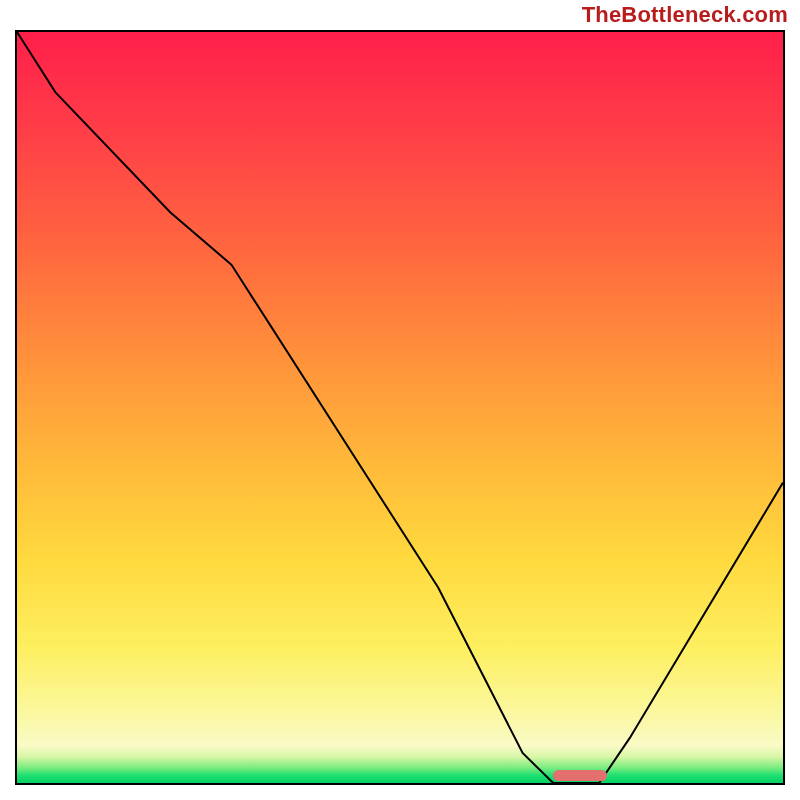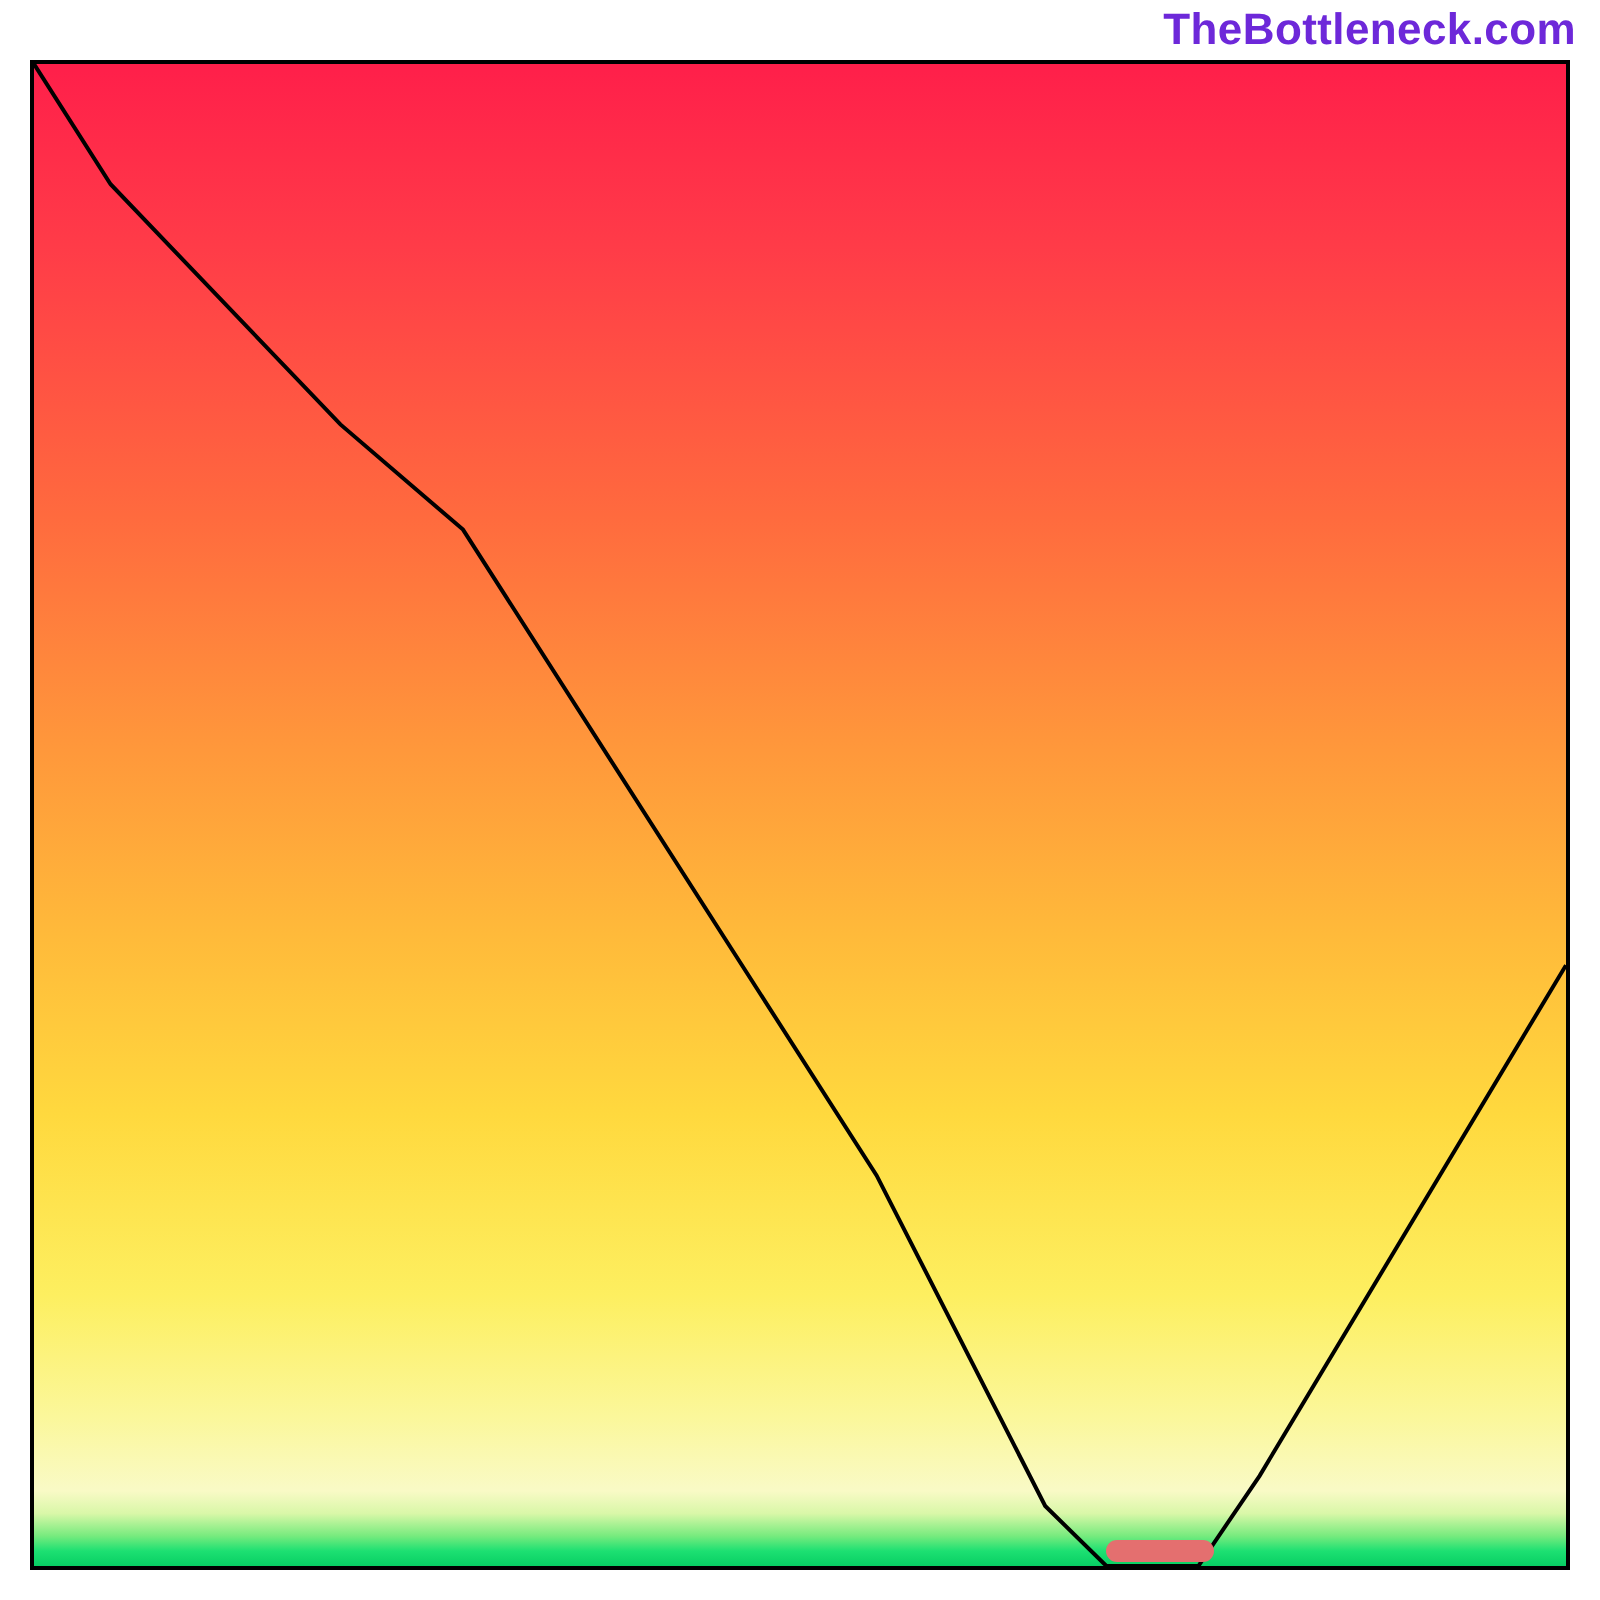--- a/index.html
+++ b/index.html
@@ -15,21 +15,21 @@
     position: relative;
     width: 800px;
     height: 800px;
   }
   .watermark {
     position: absolute;
     top: 2px;
     right: 12px;
     font-size: 22px;
     font-weight: 600;
-    color: #6d28d9;
+    color: #b91c1c;
     letter-spacing: 0.2px;
     user-select: none;
   }
   .plot {
     position: absolute;
     left: 15px;
     top: 30px;
     width: 770px;
     height: 755px;
     border: 2px solid #000;

